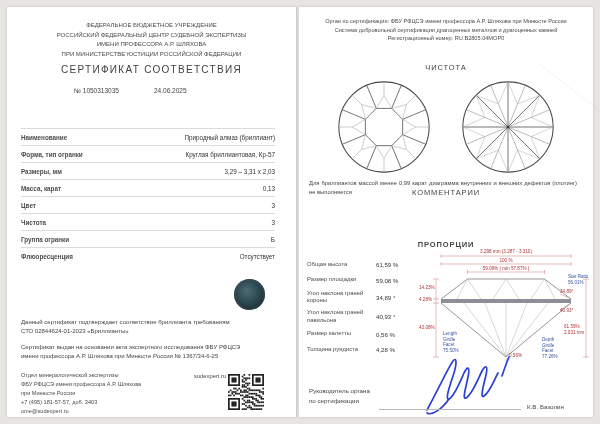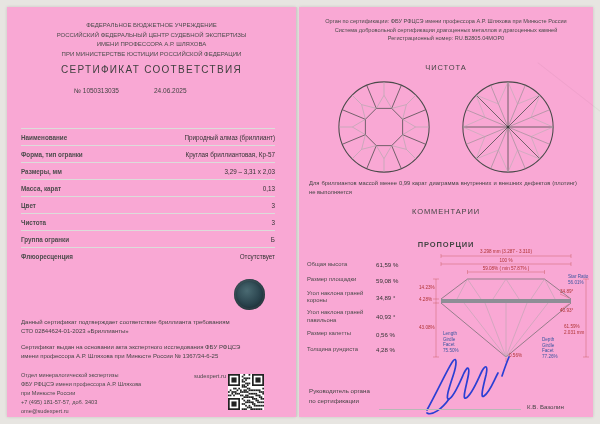--- a/index.html
+++ b/index.html
@@ -2,21 +2,21 @@
 <html><head>
 <meta charset="utf-8">
 <style>
   html,body{margin:0;padding:0;}
   body{
     width:600px;height:424px;position:relative;overflow:hidden;
     background:#e7e5e1;
     font-family:"Liberation Sans",sans-serif;color:#3c3c3c;
     -webkit-font-smoothing:antialiased;
   }
-  .page{position:absolute;top:7px;height:410px;background:#f9a8d4;box-shadow:0 0 3px rgba(0,0,0,.14);}
+  .page{position:absolute;top:7px;height:410px;background:#ffffff;box-shadow:0 0 3px rgba(0,0,0,.14);}
   #left-page{left:7px;width:289px;}
   #right-page{left:299px;width:294px;}
   #page-fold{position:absolute;left:296px;top:7px;width:3px;height:410px;
     background:linear-gradient(90deg,#d6d4d0,#efeeea);}
   .abs{position:absolute;}
 
   
   .org-header{top:14px;left:10px;right:10px;text-align:center;font-size:6px;line-height:1.6;color:#4a4a4a;}
   .cert-title{top:57px;left:0;width:100%;text-align:center;font-size:10px;letter-spacing:1.3px;color:#3f3f3f;}
   .cert-meta{top:80px;left:0;width:100%;font-size:6.5px;color:#444;}
@@ -34,21 +34,21 @@
   #para2{top:336px;width:220px;}
   .footer-block{top:364px;left:14px;font-size:5.6px;line-height:1.62;color:#4a4a4a;}
   .site-label{top:366px;left:187px;font-size:5.8px;color:#4a4a4a;}
   .qr{top:367px;left:221px;width:36px;height:36px;background:#fff;}
   .qr svg{width:100%;height:100%;display:block;}
 
   
   .rp-header{top:10px;left:8px;right:8px;text-align:center;font-size:5.6px;line-height:1.55;color:#4a4a4a;}
   .sec-title{left:0;width:100%;text-align:center;font-size:7.5px;letter-spacing:.9px;color:#454545;}
   #clarity-title{top:56px;}
-  #comments-title{top:200px;}
+  #comments-title{top:181px;}
   #proportions-title{top:233px;font-weight:bold;}
   .diagrams{top:72px;left:0;width:100%;display:flex;justify-content:center;gap:28px;}
   .diagrams svg{width:96px;height:96px;}
   .plot-note{top:172px;left:10px;width:268px;font-size:5.8px;line-height:1.55;text-align:justify;color:#444;}
   .props{top:252px;left:8px;width:116px;}
   .p-row{display:flex;align-items:center;margin-bottom:4.5px;min-height:11px;}
   .p-label{width:66px;font-size:5.9px;line-height:1.25;color:#4a4a4a;}
   .p-value{font-size:6.1px;color:#333;margin-left:3px;white-space:nowrap;}
   .profile{top:242px;left:120px;width:174px;height:122px;}
   .profile svg{position:absolute;left:0;top:0;width:174px;height:122px;}

